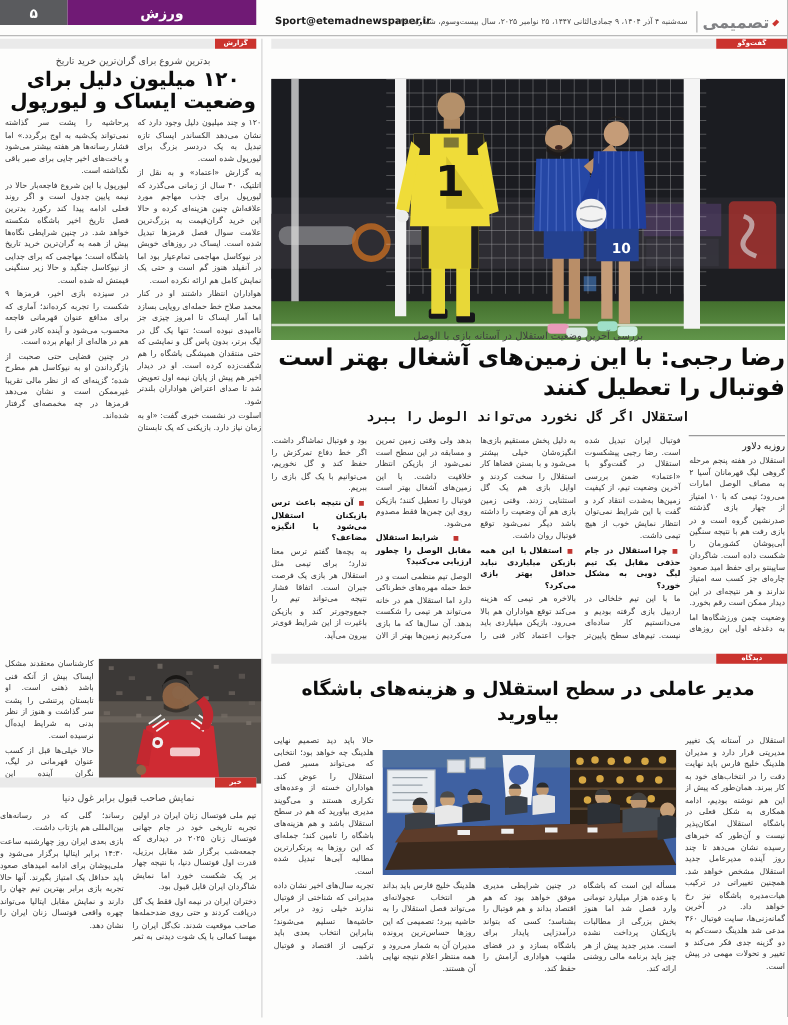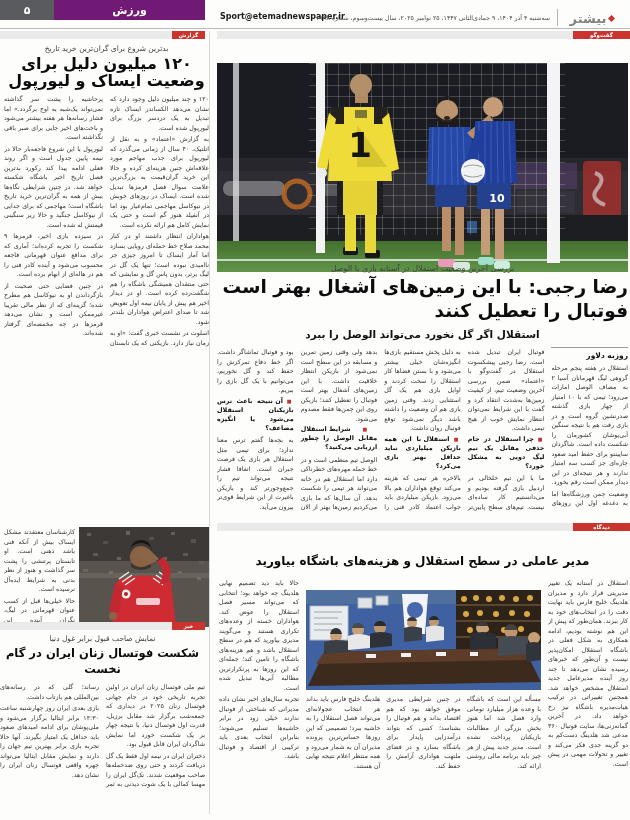--- a/index.html
+++ b/index.html
@@ -24,37 +24,37 @@
   .rlab{position:absolute;background:#cb332e;color:#fff;font-size:5.5px;line-height:8px;height:8px;
         text-align:center;font-weight:bold;}
   
   .kick{font-size:7.5px;color:#3f3f3f;text-align:center;}
   .hl{font-weight:bold;color:#0c0c0c;text-align:center;letter-spacing:-0.2px;}
   .sub{font-weight:bold;font-size:10.5px;text-align:center;color:#101010;}
   .cols{column-gap:7px;}
   .bp{font-size:6.3px;line-height:9.5px;text-align:justify;margin:0 0 2px;color:#333;}
   .bq{font-size:6.4px;line-height:9.2px;font-weight:bold;color:#0e0e0e;margin:2px 0 2px;text-align:justify;}
   .sq{color:#c23530;font-size:5px;}
-  .byline{font-weight:bold;font-size:7.5px;color:#101010;border-top:1px solid #9a9a9a;padding-top:3px;margin-bottom:3px;}
+  .byline{font-weight:normal;font-size:7.5px;color:#101010;border-top:1px solid #9a9a9a;padding-top:3px;margin-bottom:3px;}
   .photo{display:block;}
   svg text{font-family:"DejaVu Sans",sans-serif;}
 </style>
 </head>
 <body>
 
 <div class="page">
 
   <div class="abs pgnum">۵</div>
   <div class="abs secbox">ورزش</div>
   <div class="abs email">Sport@etemadnewspaper.ir</div>
   <div class="abs dateline">سه‌شنبه ۴ آذر ۱۴۰۴، ۹ جمادی‌الثانی ۱۴۴۷، ۲۵ نوامبر ۲۰۲۵، سال بیست‌وسوم، شماره ۶۱۹۸</div>
   <div class="abs hvline"></div>
   <div class="abs logo">
     <span class="logo-dot"></span>
-    <span class="logo-t">بیشتر</span>
+    <span class="logo-t">تصمیمی</span>
   </div>
   <div class="abs hline"></div>
   <div class="abs vrule"></div>
 
   <div class="strip" style="left:0;top:31px;width:205px;">
     <span class="rlab" style="left:172px;top:0;width:33px;">گزارش</span>
   </div>
   <div class="strip" style="left:217px;top:31px;width:413px;">
     <span class="rlab" style="left:356px;top:0;width:57px;">گفت‌وگو</span>
   </div>
@@ -197,21 +197,21 @@
       <circle cx="256" cy="108" r="12" fill="#f2f2f2"></circle>
       <path d="M247,104 Q256,100 265,104 M247,112 Q256,116 265,112" stroke="#9aa0a8" stroke-width="1.2" fill="none"></path>
       <circle cx="276" cy="44" r="10" fill="#c59c78"></circle>
       <path d="M266,42 Q266,31 276,30 Q286,31 286,42 L286,36 Q276,26 266,36 Z" fill="#26211e"></path>
     </g>
   </svg>
 
   <div class="abs" style="left:217px;top:264px;width:411px;">
     <div class="kick" style="font-size:8px;">بررسی آخرین وضعیت استقلال در آستانه بازی با الوصل</div>
     <div class="hl" style="font-size:18.5px;line-height:24px;margin-top:2px;text-align:right;">رضا رجبی: با این زمین‌های آشغال بهتر است فوتبال را تعطیل کنند</div>
-    <div class="sub" style="margin-top:5px;">استقلال اگر گل نخورد می‌تواند الوصل را ببرد</div>
+    <div class="sub" style="margin-top:5px;font-family:Liberation Mono, monospace;">استقلال اگر گل نخورد می‌تواند الوصل را ببرد</div>
     <div style="margin-top:7px;column-count:5;column-gap:7px;height:168px;overflow:hidden;">
       <div class="byline">روزبه دلاور</div>
       <div>
           <div class="bp">استقلال در هفته پنجم مرحله گروهی لیگ قهرمانان آسیا ۲ به مصاف الوصل امارات می‌رود؛ تیمی که با ۱۰ امتیاز از چهار بازی گذشته صدرنشین گروه است و در بازی رفت هم با نتیجه سنگین آبی‌پوشان کشورمان را شکست داده است. شاگردان ساپینتو برای حفظ امید صعود چاره‌ای جز کسب سه امتیاز ندارند و هر نتیجه‌ای در این دیدار ممکن است رقم بخورد.</div>
           <div class="bp">وضعیت چمن ورزشگاه‌ها اما به دغدغه اول این روزهای فوتبال ایران تبدیل شده است. رضا رجبی پیشکسوت استقلال در گفت‌وگو با «اعتماد» ضمن بررسی آخرین وضعیت تیم، از کیفیت زمین‌ها به‌شدت انتقاد کرد و گفت با این شرایط نمی‌توان انتظار نمایش خوب از هیچ تیمی داشت.</div>
           <div class="bq"><span class="sq">■ </span>چرا استقلال در جام حذفی مقابل یک تیم لیگ دویی به مشکل خورد؟</div>
           <div class="bp">ما با این تیم خلخالی در اردبیل بازی گرفته بودیم و می‌دانستیم کار ساده‌ای نیست. تیم‌های سطح پایین‌تر به دلیل پخش مستقیم بازی‌ها انگیزه‌شان خیلی بیشتر می‌شود و با بستن فضاها کار استقلال را سخت کردند و اوایل بازی هم یک گل استثنایی زدند. وقتی زمین بازی هم آن وضعیت را داشته باشد دیگر نمی‌شود توقع فوتبال روان داشت.</div>
           <div class="bq"><span class="sq">■ </span>استقلال با این همه بازیکن میلیاردی نباید حداقل بهتر بازی می‌کرد؟</div>
           <div class="bp">بالاخره هر تیمی که هزینه می‌کند توقع هواداران هم بالا می‌رود. بازیکن میلیاردی باید جواب اعتماد کادر فنی را بدهد ولی وقتی زمین تمرین و مسابقه در این سطح است نمی‌شود از بازیکن انتظار خلاقیت داشت. با این زمین‌های آشغال بهتر است فوتبال را تعطیل کنند؛ بازیکن روی این چمن‌ها فقط مصدوم می‌شود.</div>
           <div class="bq"><span class="sq">■ </span>شرایط استقلال مقابل الوصل را چطور ارزیابی می‌کنید؟</div>
@@ -219,21 +219,21 @@
           <div class="bq"><span class="sq">■ </span>آن نتیجه باعث ترس بازیکنان استقلال می‌شود یا انگیزه مضاعف؟</div>
           <div class="bp">به بچه‌ها گفتم ترس معنا ندارد؛ برای تیمی مثل استقلال هر بازی یک فرصت جبران است. اتفاقا فشار نتیجه می‌تواند تیم را جمع‌وجورتر کند و بازیکن باغیرت از این شرایط قوی‌تر بیرون می‌آید.</div>
         </div>
     </div>
   </div>
 
   <div class="strip" style="left:217px;top:523px;width:413px;">
     <span class="rlab" style="left:356px;top:0;width:57px;">دیدگاه</span>
   </div>
   <div class="abs" style="left:217px;top:535px;width:411px;">
-    <div class="hl" style="font-size:12px;line-height:20px;margin-top:16px;">مدیر عاملی در سطح استقلال و هزینه‌های باشگاه بیاورید</div>
+    <div class="hl" style="font-size:15px;line-height:20px;margin-top:6px;">مدیر عاملی در سطح استقلال و هزینه‌های باشگاه بیاورید</div>
     <div style="display:flex;gap:7px;margin-top:7px;height:236px;overflow:hidden;">
       <div style="width:80px;overflow:hidden;">
           <div class="bp">استقلال در آستانه یک تغییر مدیریتی قرار دارد و مدیران هلدینگ خلیج فارس باید نهایت دقت را در انتخاب‌های خود به کار ببرند. همان‌طور که پیش از این هم نوشته بودیم، ادامه همکاری به شکل فعلی در باشگاه استقلال امکان‌پذیر نیست و آن‌طور که خبرهای رسیده نشان می‌دهد تا چند روز آینده مدیرعامل جدید استقلال مشخص خواهد شد. همچنین تغییراتی در ترکیب هیات‌مدیره باشگاه نیز رخ خواهد داد. در آخرین گمانه‌زنی‌ها، سایت فوتبال ۳۶۰ مدعی شد هلدینگ دست‌کم به دو گزینه جدی فکر می‌کند و تغییر و تحولات مهمی در پیش است.</div>
         </div>
       <div style="width:235px;">
 
         <svg class="photo" width="235" height="100" viewBox="0 0 235 100" style="margin-top:12px;">
           <rect width="235" height="100" fill="#3f61a2"></rect>
           <rect width="235" height="14" fill="#54749f" opacity="0.8"></rect>
           <rect x="4" y="16" width="38" height="34" fill="#e9edf0" stroke="#b5bcc2"></rect>
@@ -306,21 +306,20 @@
           <div class="bp">تجربه سال‌های اخیر نشان داده مدیرانی که شناختی از فوتبال ندارند خیلی زود در برابر حاشیه‌ها تسلیم می‌شوند؛ بنابراین انتخاب بعدی باید ترکیبی از اقتصاد و فوتبال باشد.</div>
         </div>
     </div>
   </div>
 
   <div class="strip" style="left:0;top:622px;width:205px;">
     <span class="rlab" style="left:172px;top:0;width:33px;">خبر</span>
   </div>
   <div class="abs" style="left:0;top:634px;width:205px;">
     <div class="kick">نمایش صاحب قبول برابر غول دنیا</div>
-    <div class="hl" style="font-size:11.5px;line-height:16px;margin-top:2px;">شکست فوتسال زنان ایران در گام نخست</div>
     <div class="cols" style="column-count:2;height:148px;overflow:hidden;margin-top:5px;">
         <div class="bp">تیم ملی فوتسال زنان ایران در اولین تجربه تاریخی خود در جام جهانی فوتسال زنان ۲۰۲۵ در دیداری که جمعه‌شب برگزار شد مقابل برزیل، قدرت اول فوتسال دنیا، با نتیجه چهار بر یک شکست خورد اما نمایش شاگردان ایران قابل قبول بود.</div>
         <div class="bp">دختران ایران در نیمه اول فقط یک گل دریافت کردند و حتی روی ضدحمله‌ها صاحب موقعیت شدند. تک‌گل ایران را مهسا کمالی با یک شوت دیدنی به ثمر رساند؛ گلی که در رسانه‌های بین‌المللی هم بازتاب داشت.</div>
         <div class="bp">بازی بعدی ایران روز چهارشنبه ساعت ۱۴:۳۰ برابر ایتالیا برگزار می‌شود و ملی‌پوشان برای ادامه امیدهای صعود باید حداقل یک امتیاز بگیرند. آنها حالا تجربه بازی برابر بهترین تیم جهان را دارند و نمایش مقابل ایتالیا می‌تواند چهره واقعی فوتسال زنان ایران را نشان دهد.</div>
       </div>
   </div>
 
 </div>
 
 </body></html>

